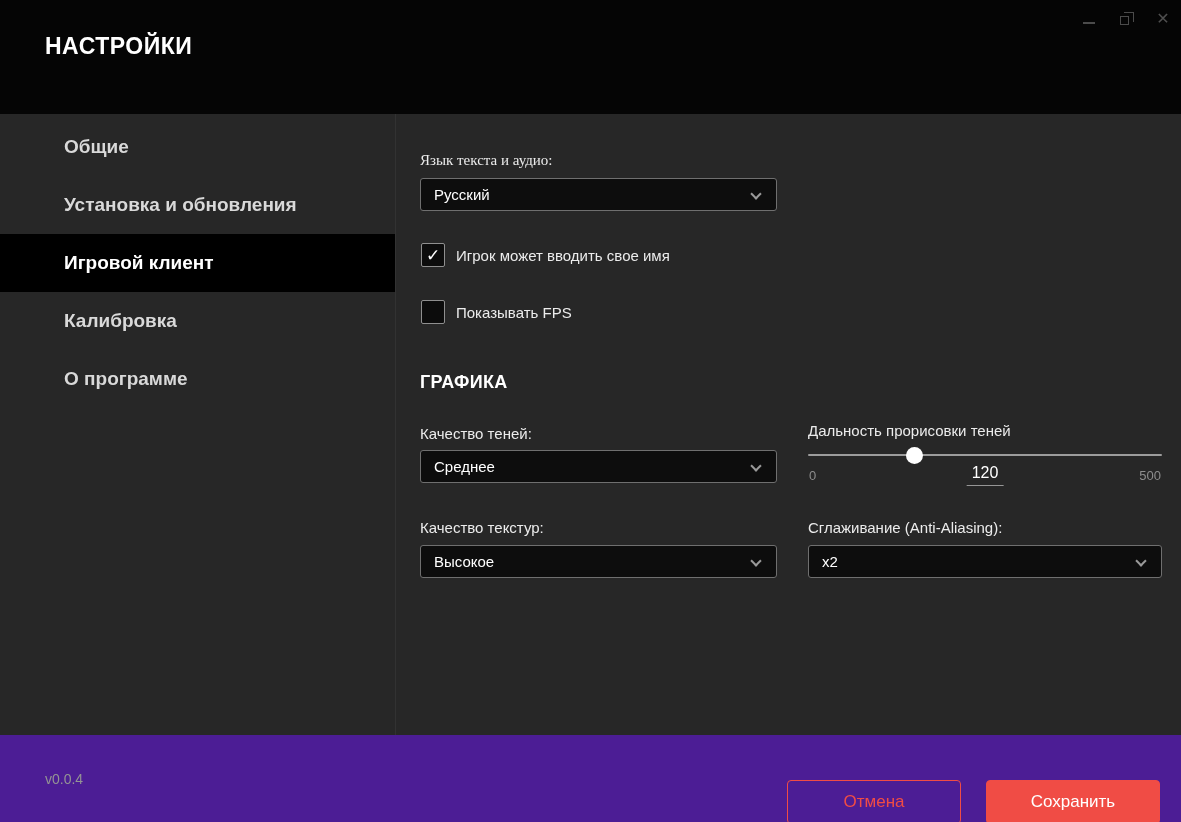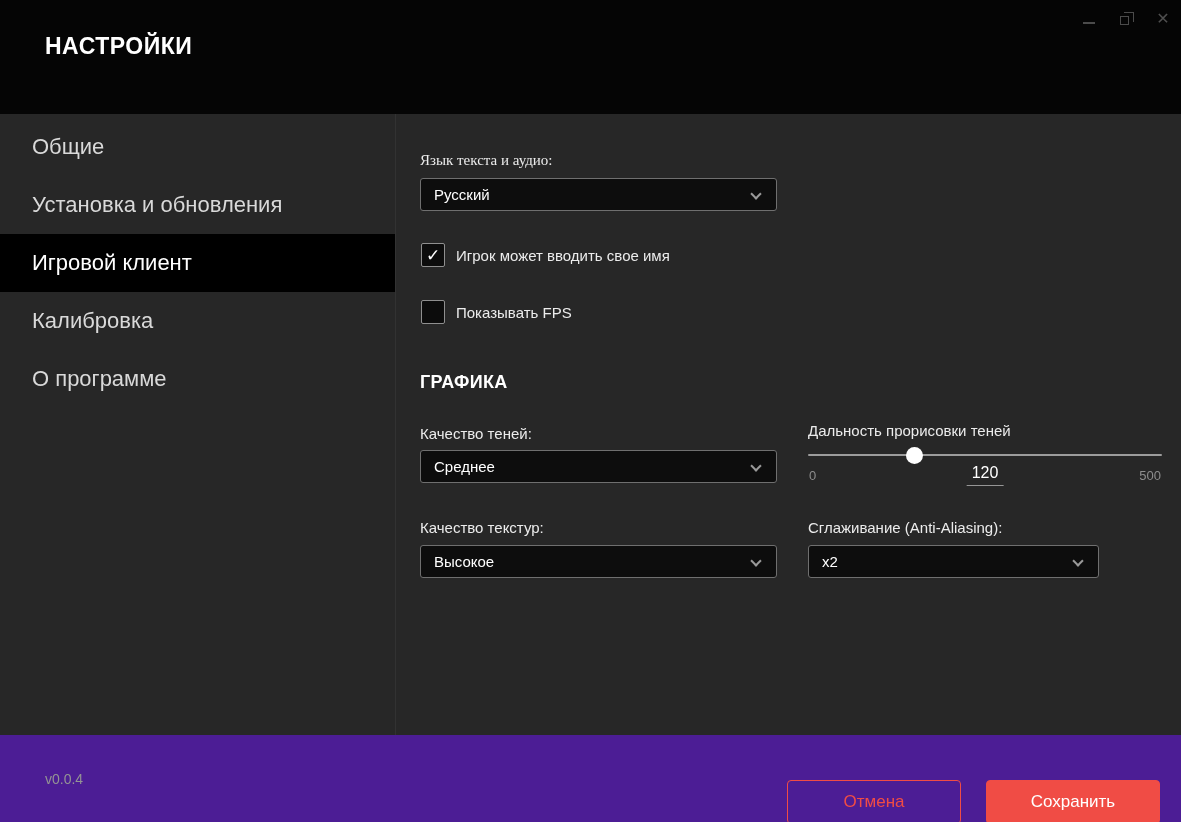--- a/index.html
+++ b/index.html
@@ -35,22 +35,22 @@
     border-top:1.5px solid #4b4b4b; border-right:1.5px solid #4b4b4b;
   }
   .wc-close-glyph { color:#4f4f4f; font-size:16px; line-height:16px; }
 
   
   .sidebar {
     position:absolute; top:114px; left:0; width:396px; bottom:87px;
     background:#272727; border-right:1px solid #323232; padding-top:4px;
   }
   .side-item {
-    height:58px; display:flex; align-items:center; padding-left:32px;
-    font-size:22px; color:#d9d9d9; cursor:pointer;
+    height:58px; display:flex; align-items:center; padding-left:64px;
+    font-size:19px; color:#d9d9d9; cursor:pointer;font-weight:bold;
   }
   .side-item.active { background:#000000; color:#ffffff; }
 
   
   .content { position:absolute; top:114px; left:397px; right:0; bottom:87px; }
   .field-label { position:absolute; font-size:15px; color:#ececec; line-height:20px; }
   .select {
     position:absolute; height:33px; background:#0d0d0d;
     border:1px solid #6f6f6f; border-radius:3px;
     display:flex; align-items:center; padding:0 34px 0 13px;
@@ -184,21 +184,21 @@
       <div class="slider-max">500</div>
     </div>
 
     <div class="field-label" style="left:23px; top:404px;">Качество текстур:</div>
     <div class="select" style="left:23px; top:431px; width:357px;">
       <span>Высокое</span>
       <span class="chev"></span>
     </div>
 
     <div class="field-label" style="left:411px; top:404px;">Сглаживание (Anti-Aliasing):</div>
-    <div class="select" style="left:411px; top:431px; width:291px;">
+    <div class="select" style="left:411px; top:431px; width:354px;">
       <span>x2</span>
       <span class="chev"></span>
     </div>
 
   </div>
 
   <div class="footer">
     <div class="version">v0.0.4</div>
     <div class="footer-buttons">
       <button class="btn btn-cancel">Отмена</button>

